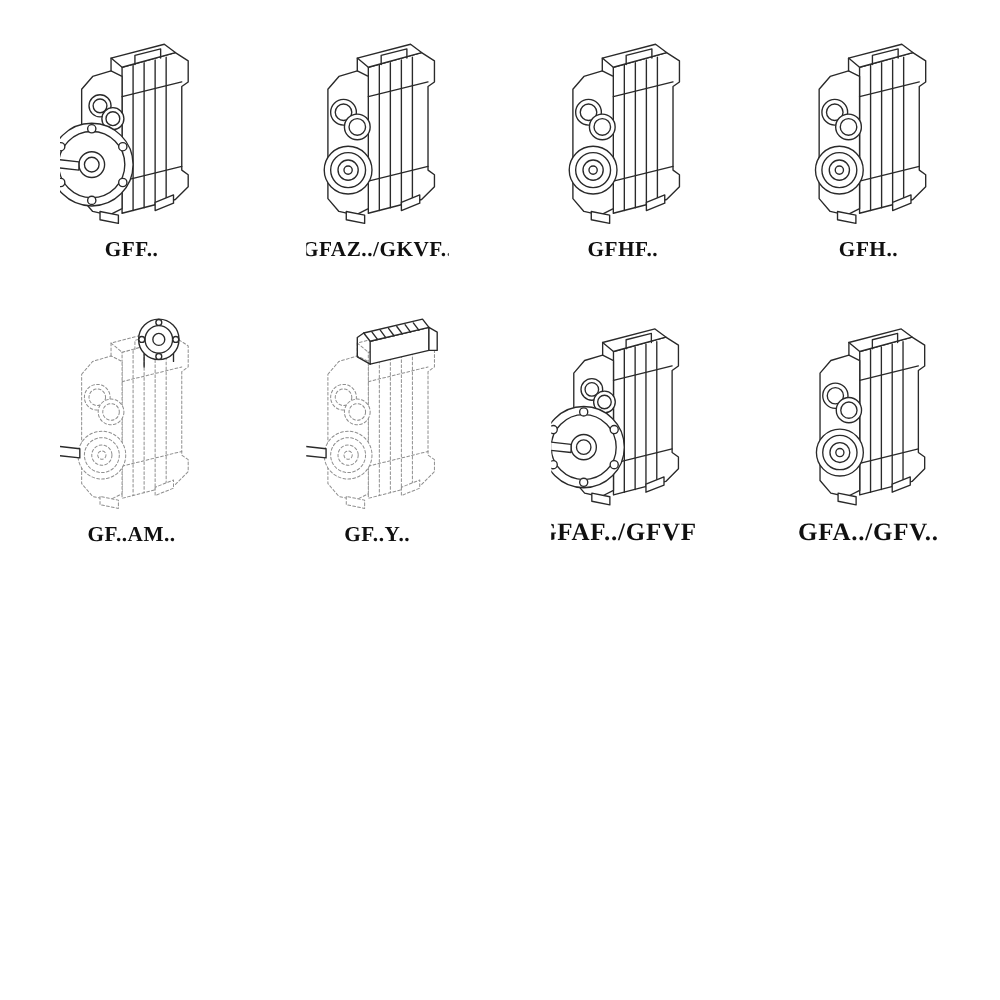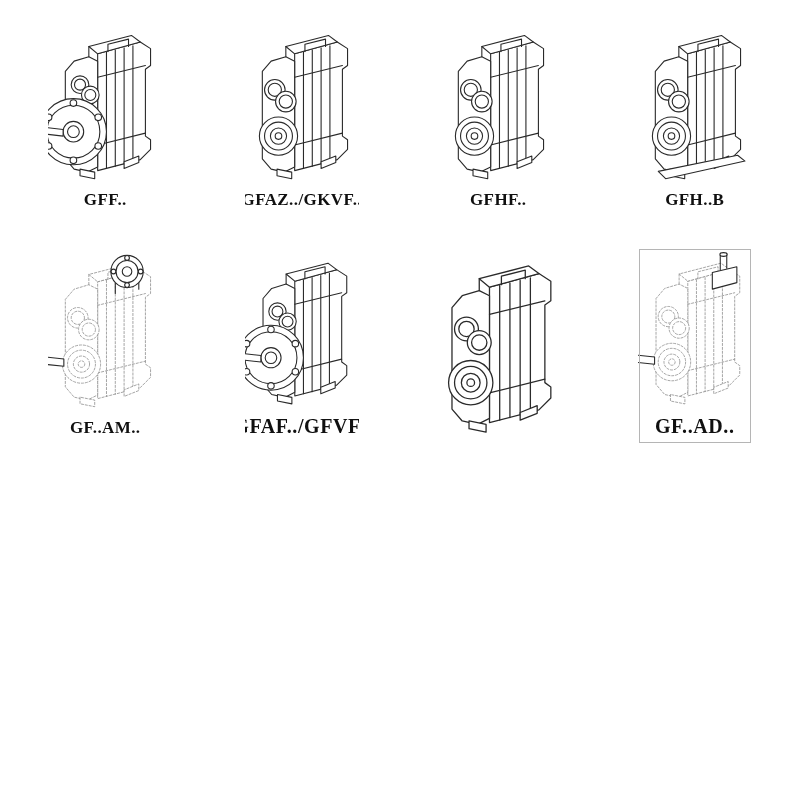--- a/index.html
+++ b/index.html
@@ -142,74 +142,74 @@
     <svg viewBox="0 0 180 230">
       <g class="ink">
           <use href="#housing"></use>
           <use href="#faceHollow"></use>
         </g>
     </svg>
     <figcaption class="caption">GFHF..</figcaption>
   </figure>
 
 
-
-  <figure class="cell">
-    <svg viewBox="0 0 180 230">
-      <g class="ink">
-          <use href="#housing"></use>
-          <use href="#basePlate"></use>
-          <use href="#faceHollow"></use>
-        </g>
-    </svg>
-    <figcaption class="caption">GFH..B</figcaption>
-  </figure>
+  <figure class="cell">
+    <svg viewBox="0 0 180 230">
+      <g class="ink">
+          <use href="#housing"></use>
+          <use href="#faceHollow"></use>
+        </g>
+    </svg>
+    <figcaption class="caption">GFH..</figcaption>
+  </figure>
+
 
   <figure class="cell">
     <svg viewBox="0 0 180 230">
       <g class="ghost">
           <use href="#housing"></use>
           <use href="#faceHollow"></use>
         </g>
       <g class="ink">
           <use href="#amFlange"></use>
           <use href="#shaftStub"></use>
         </g>
     </svg>
     <figcaption class="caption">GF..AM..</figcaption>
   </figure>
 
+  <figure class="cell">
+    <svg viewBox="0 0 180 230">
+      <g class="ghost">
+          <use href="#housing"></use>
+          <use href="#faceHollow"></use>
+        </g>
+      <g class="ink">
+          <use href="#motorY"></use>
+          <use href="#shaftStub"></use>
+        </g>
+    </svg>
+    <figcaption class="caption">GF..Y..</figcaption>
+  </figure>
 
   <figure class="cell row3">
     <svg viewBox="0 0 180 230">
       <g class="ink">
           <use href="#housing"></use>
           <use href="#faceFlange"></use>
         </g>
     </svg>
     <figcaption class="caption">GFAF../GFVF..</figcaption>
   </figure>
 
   <figure class="cell row3">
     <svg viewBox="0 0 180 230">
       <g class="ink">
           <use href="#housing"></use>
           <use href="#faceHollow"></use>
         </g>
     </svg>
-  </figure>
-
-
-  <figure class="cell row3 boxed">
-    <svg viewBox="0 0 180 230">
-      <g class="ghost">
-          <use href="#housing"></use>
-          <use href="#faceHollow"></use>
-        </g>
-      <g class="ink">
-          <use href="#adTop"></use>
-          <use href="#shaftStub"></use>
-        </g>
-    </svg>
-    <figcaption class="caption">GF..AD..</figcaption>
-  </figure>
+    <figcaption class="caption">GFA../GFV..</figcaption>
+  </figure>
+
+
 
 </div>
 
 </body></html>

